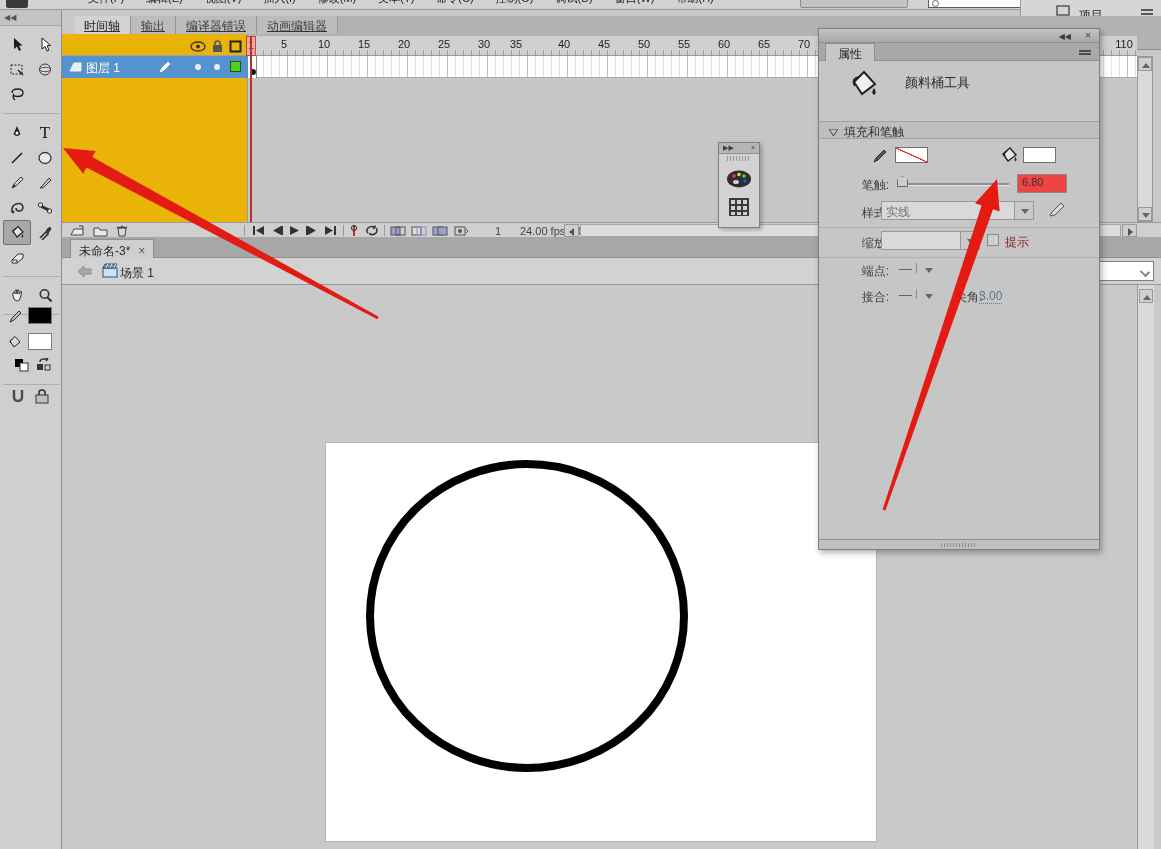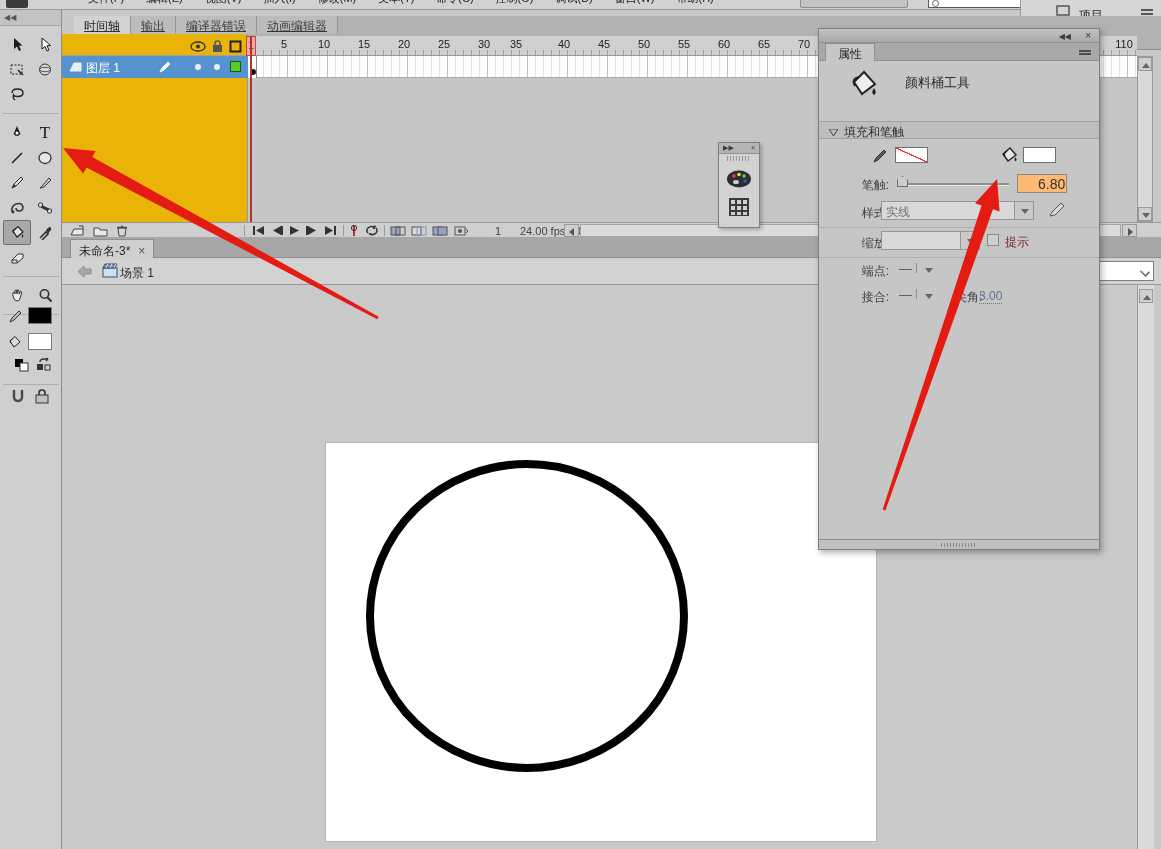--- a/index.html
+++ b/index.html
@@ -90,21 +90,21 @@
   #props-topbar { position:absolute; left:0; top:0; width:280px; height:14px; background:linear-gradient(#c2c2c2,#a9a9a9); border-bottom:1px solid #8f8f8f; font-size:8px; color:#3a3a3a; }
   #props-tabrow { position:absolute; left:0; top:14px; width:280px; height:18px; background:#a9a9a9; border-bottom:1px solid #8f8f8f; }
   #props-tab { position:absolute; left:6px; top:0; height:18px; padding:2px 12px 0 12px; background:#c6c6c6; border:1px solid #8f8f8f; border-bottom:none; font-size:12px; color:#222; }
   #props .pmenu2 { position:absolute; right:8px; top:7px; width:12px; height:2px; background:#4f4f4f; box-shadow:0 3px 0 #4f4f4f; }
   .prow-label { position:absolute; width:46px; text-align:right; font-size:12px; color:#3f3f3f; }
   #section-bar { position:absolute; left:0; top:92px; width:280px; height:18px; background:#bebebe; border-top:1px solid #a2a2a2; border-bottom:1px solid #a2a2a2; font-size:12px; color:#2e2e2e; padding:2px 0 0 10px; }
   .swatch { position:absolute; width:33px; height:16px; background:#fff; border:1px solid #6f6f6f; }
   .noColor { background:linear-gradient(to top right,#fff 47%,#e03535 48%,#e03535 52%,#fff 53%); }
   #slider-track { position:absolute; left:78px; top:154px; width:112px; height:2px; background:#8f8f8f; box-shadow:0 1px 0 #e9e9e9; }
   #slider-thumb { position:absolute; left:78px; top:147px; width:11px; height:11px; background:#cdcdcd; border:1px solid #6c6c6c; clip-path:polygon(0 35%,50% 0,100% 35%,100% 100%,0 100%); }
-  .valbox { position:absolute; background:#fdba74; border:1px solid #8a8a8a; font-size:14px; color:#333; padding:1px 20px; }
+  .valbox { position:absolute; background:#ef4444; border:1px solid #8a8a8a; font-size:11px; color:#333; padding:1px 4px; }
   .combo { position:absolute; height:19px; background:#d9d9d9; border:1px solid #979797; color:#6f6f6f; font-size:12px; padding:2px 4px; }
   .combo-btn { position:absolute; width:20px; height:19px; background:#c9c9c9; border:1px solid #979797; }
   .pdiv { position:absolute; left:0; width:280px; border-top:1px solid #b0b0b0; }
   .dashval { font-size:13px; color:#555; }
   #props-grip { position:absolute; left:0; top:510px; width:280px; height:10px; border-top:1px solid #8f8f8f; background:#c0c0c0; }
   #props-grip .dots { position:absolute; left:122px; top:3px; width:36px; height:4px; background:repeating-linear-gradient(90deg,#8a8a8a 0 1px,transparent 1px 3px); }
   .checkbox { position:absolute; width:12px; height:12px; background:#cfcfcf; border:1px solid #8a8a8a; }
 
   
   #arrows { left:0; top:0; width:1161px; height:849px; pointer-events:none; z-index:50; }

